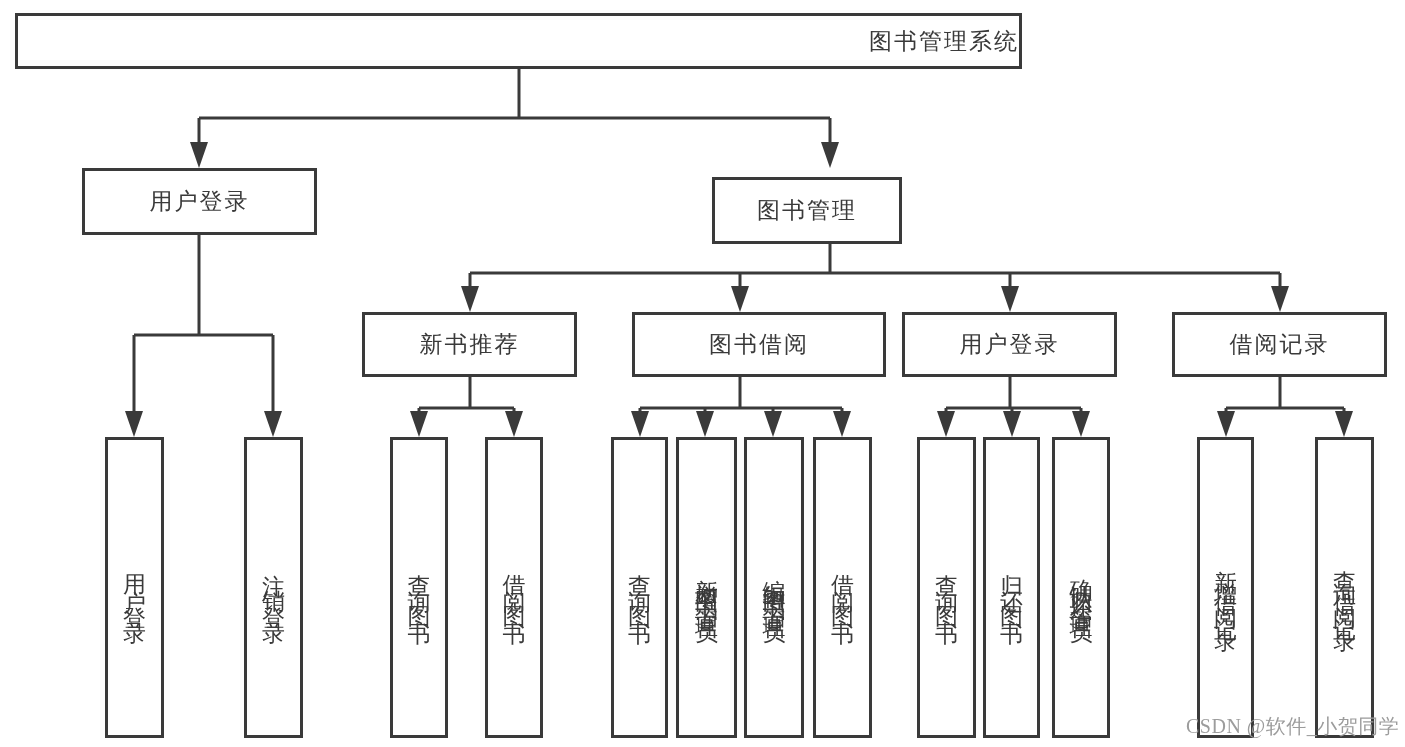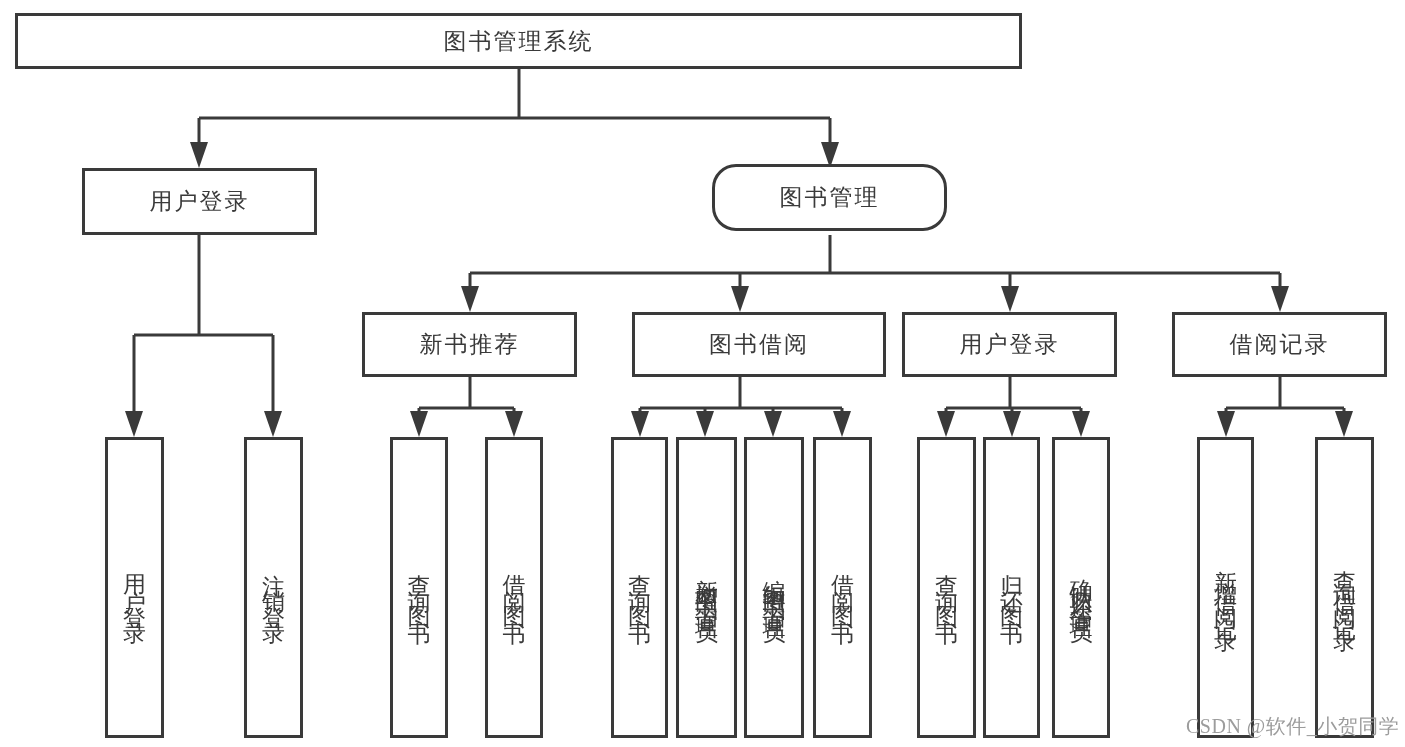--- a/index.html
+++ b/index.html
@@ -82,28 +82,28 @@
       <use href="#arw" transform="translate(773,437)"></use>
       <use href="#arw" transform="translate(842,437)"></use>
       <use href="#arw" transform="translate(946,437)"></use>
       <use href="#arw" transform="translate(1012,437)"></use>
       <use href="#arw" transform="translate(1081,437)"></use>
       <use href="#arw" transform="translate(1226,437)"></use>
       <use href="#arw" transform="translate(1344,437)"></use>
     </g>
   </svg>
 
-  <div class="box hbox" style="left:15px;top:13px;width:1007px;height:56px;">
+  <div class="box hbox" style="left:15px;top:13px;width:1007px;height:56px;justify-content:flex-end;">
     <span>图书管理系统</span>
   </div>
 
   <div class="box hbox" style="left:82px;top:168px;width:235px;height:67px;">
     <span>用户登录</span>
   </div>
-  <div class="box hbox" style="left:712px;top:164px;width:235px;height:67px;border-radius:24px;">
+  <div class="box hbox" style="left:712px;top:177px;width:190px;height:67px;">
     <span>图书管理</span>
   </div>
 
   <div class="box hbox" style="left:362px;top:312px;width:215px;height:65px;">
     <span>新书推荐</span>
   </div>
   <div class="box hbox" style="left:632px;top:312px;width:254px;height:65px;">
     <span>图书借阅</span>
   </div>
   <div class="box hbox" style="left:902px;top:312px;width:215px;height:65px;">

